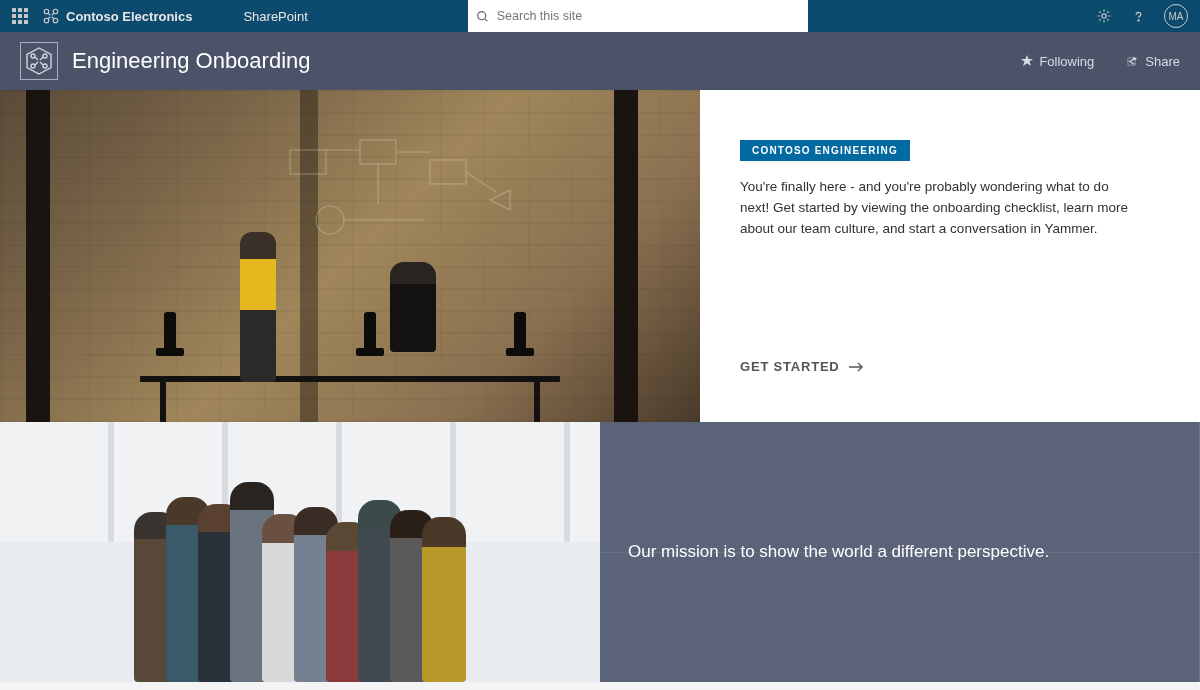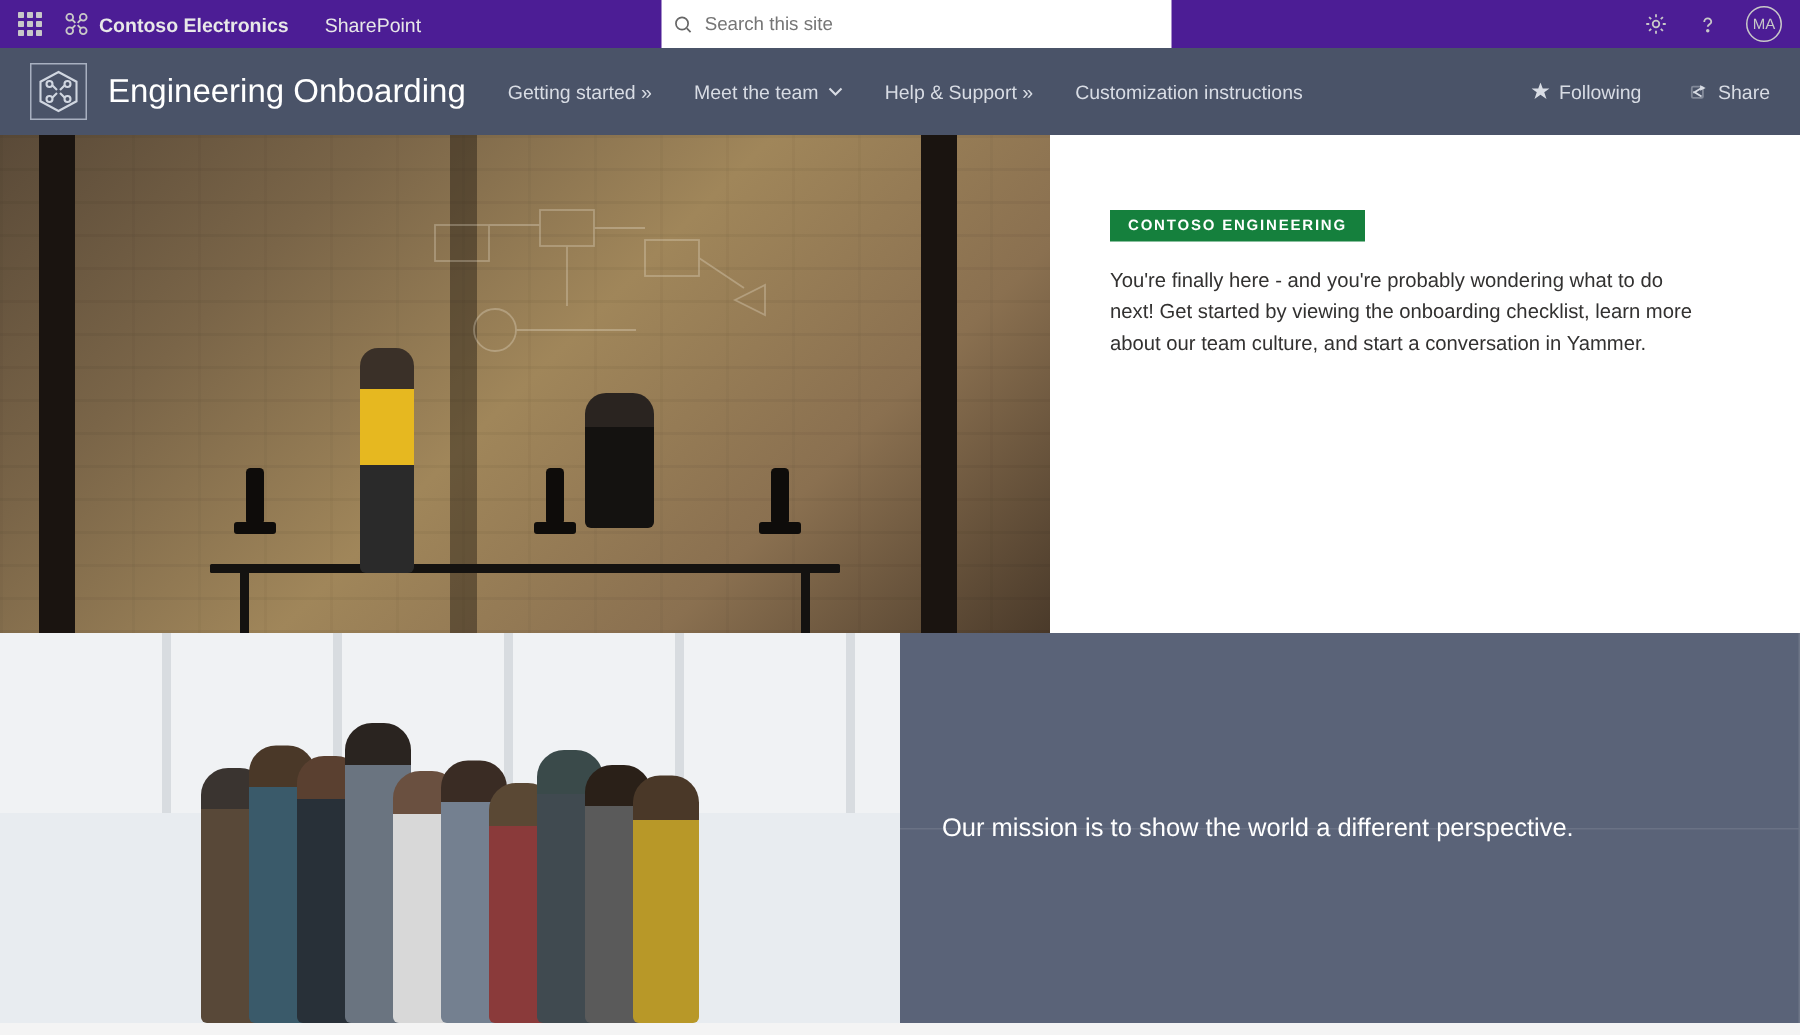--- a/index.html
+++ b/index.html
@@ -6,41 +6,41 @@
   body {
     font-family: "Segoe UI", -apple-system, BlinkMacSystemFont, sans-serif;
     background: #f4f4f4;
     width: 1200px;
     height: 690px;
     overflow: hidden;
     color: #323130;
   }
   .suite-bar {
     height: 32px;
-    background: #4c1d95;
+    background: #0c4a6e;
     display: flex;
     align-items: center;
     padding: 0 12px;
     color: #c8c8c8;
     font-size: 13px;
   }
   .waffle {
     width: 16px; height: 16px;
     display: grid;
     grid-template-columns: repeat(3,1fr);
     grid-template-rows: repeat(3,1fr);
     gap: 1.5px;
     margin-right: 14px;
     cursor: pointer;
   }
   .waffle span { background: #c8c8c8; border-radius: 0.5px;}
   .brand-logo { display:flex; align-items:center; gap:6px; margin-right: 24px;}
   .brand-logo svg { width:18px; height:18px; }
   .brand-name { font-weight:600; color:#e8e8e8;}
-  .app-name { color:#e8e8e8; font-size:13px;}
+  .app-name { color:#e8e8e8; font-size:13px;margin-left:27px;}
   .searchbox {
     margin-left: 160px;
     width: 340px;
     height: 24px;
     background: #fff;
     border-radius: 0px;
     display:flex; align-items:center;
     padding: 16px 8px;
     gap:8px;
   }
@@ -119,21 +119,21 @@
   .chair.c1{left:150px;} .chair.c2{left:500px;} .chair.c3{left:350px;}
   .glass-diagram{position:absolute; top:40px; left:280px; width:260px; height:140px; opacity:0.3;}
   .glass-diagram svg{width:100%;height:100%;}
 
   .hero-content {
     flex:1; padding: 50px 40px 28px 40px;
     display:flex; flex-direction:column;
   }
   .tag {
     display:inline-block;
-    background:#15803d;
+    background:#0369a1;
     color:#fff;
     font-size:10px;
     letter-spacing:1.2px;
     font-weight:600;
     padding:5px 12px;
     align-self:flex-start;
     margin-bottom:16px;
   }
   .hero-title { font-size:26px; font-weight:600; color:#252423; margin-bottom:18px;}
   .hero-body { font-size:13.5px; line-height:1.55; color:#323130; max-width:400px;}
@@ -237,37 +237,20 @@
       <polygon points="16,3 28,9.5 28,22.5 16,29 4,22.5 4,9.5"></polygon>
       <circle cx="10" cy="11" r="2"></circle>
         <circle cx="22" cy="11" r="2"></circle>
         <circle cx="10" cy="21" r="2"></circle>
         <circle cx="22" cy="21" r="2"></circle>
       <path d="M12 12l3 3m2 0l3-3M12 20l3-3m2 0l3 3"></path>
     </svg>
   </div>
   <div class="site-title">Engineering Onboarding</div>
 
-  <div class="nav">
-    <div class="nav-item">
-      <span>Getting started »</span>
-    </div>
-    <div class="nav-item">
-      <span>Meet the team</span>
-      <svg class="chevron-down" viewBox="0 0 10 10" fill="none" stroke="#d8dce4" stroke-width="1.4">
-          <path d="M1 3l4 4 4-4"></path>
-        </svg>
-    </div>
-    <div class="nav-item">
-      <span>Help &amp; Support »</span>
-    </div>
-    <div class="nav-item">
-      <span>Customization instructions</span>
-    </div>
-  </div>
 
   <div class="header-right">
     <div class="hr-item">
       <svg class="star" viewBox="0 0 12 12" fill="#d8dce4">
         <path d="M6 0l1.5 4H12L8.5 6.5 10 11 6 8.2 2 11l1.5-4.5L0 4h4.5z"></path>
       </svg>
       <span>Following</span>
     </div>
     <div class="hr-item">
       <svg width="13" height="13" viewBox="0 0 14 14" fill="none" stroke="#d8dce4" stroke-width="1.3">
@@ -299,20 +282,26 @@
     <div class="table"></div>
     <div class="chair c1"></div>
       <div class="chair c2"></div>
       <div class="chair c3"></div>
     <div class="person p1"></div>
       <div class="person p2"></div>
   </div>
   <div class="hero-content">
     <div class="tag">CONTOSO ENGINEERING</div>
     <p class="hero-body">You're finally here - and you're probably wondering what to do next! Get started by viewing the onboarding checklist, learn more about our team culture, and start a conversation in Yammer.</p>
+    <div class="cta">
+      <span>GET STARTED</span>
+      <svg width="16" height="10" viewBox="0 0 16 10" fill="none" stroke="#555" stroke-width="1.4">
+        <path d="M1 5h13M10 1l4 4-4 4"></path>
+      </svg>
+    </div>
   </div>
 </div>
 
 <div class="tiles">
   <div class="tile-photo">
     <div class="windows"></div>
     <div class="group">
       <div class="ppl"></div>
         <div class="ppl"></div>
         <div class="ppl"></div>

